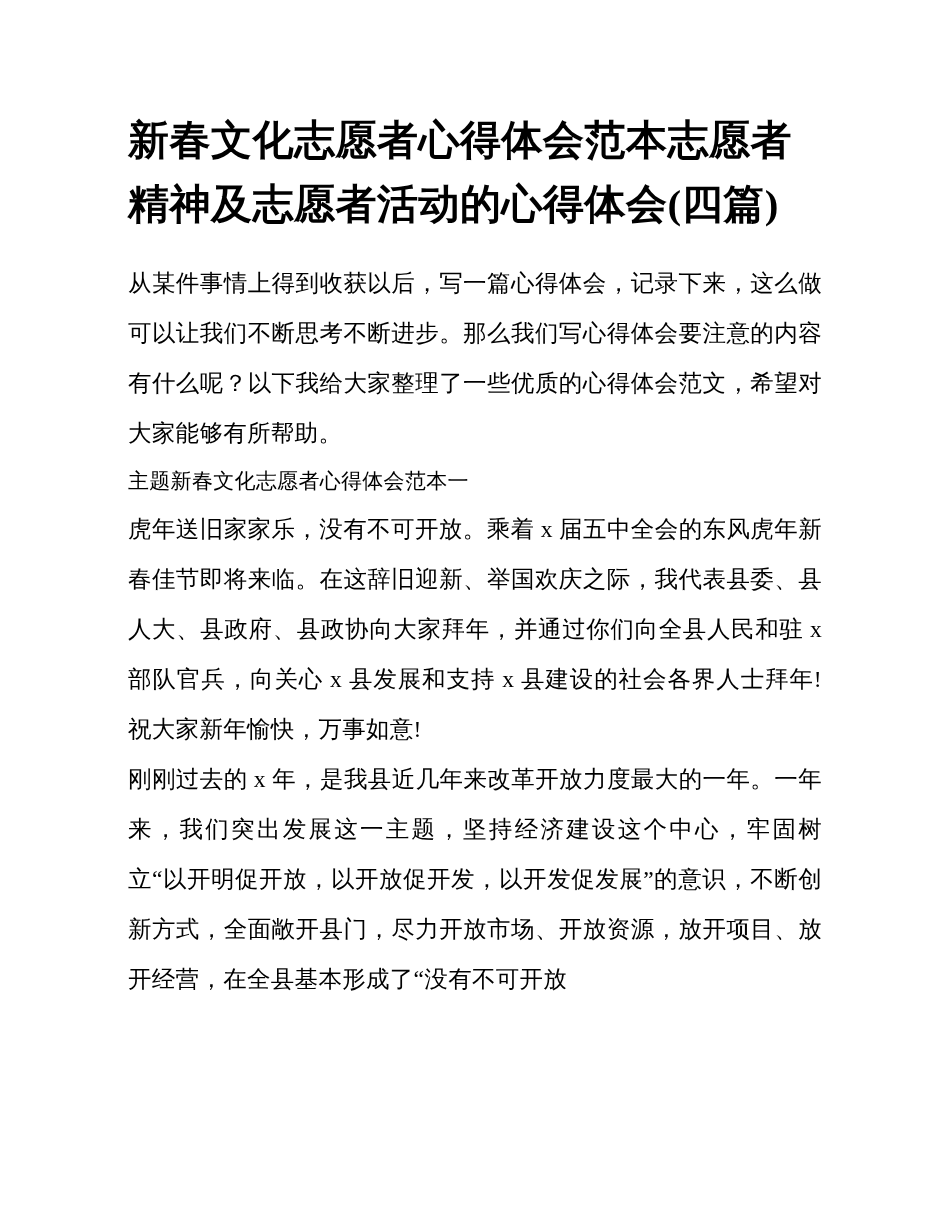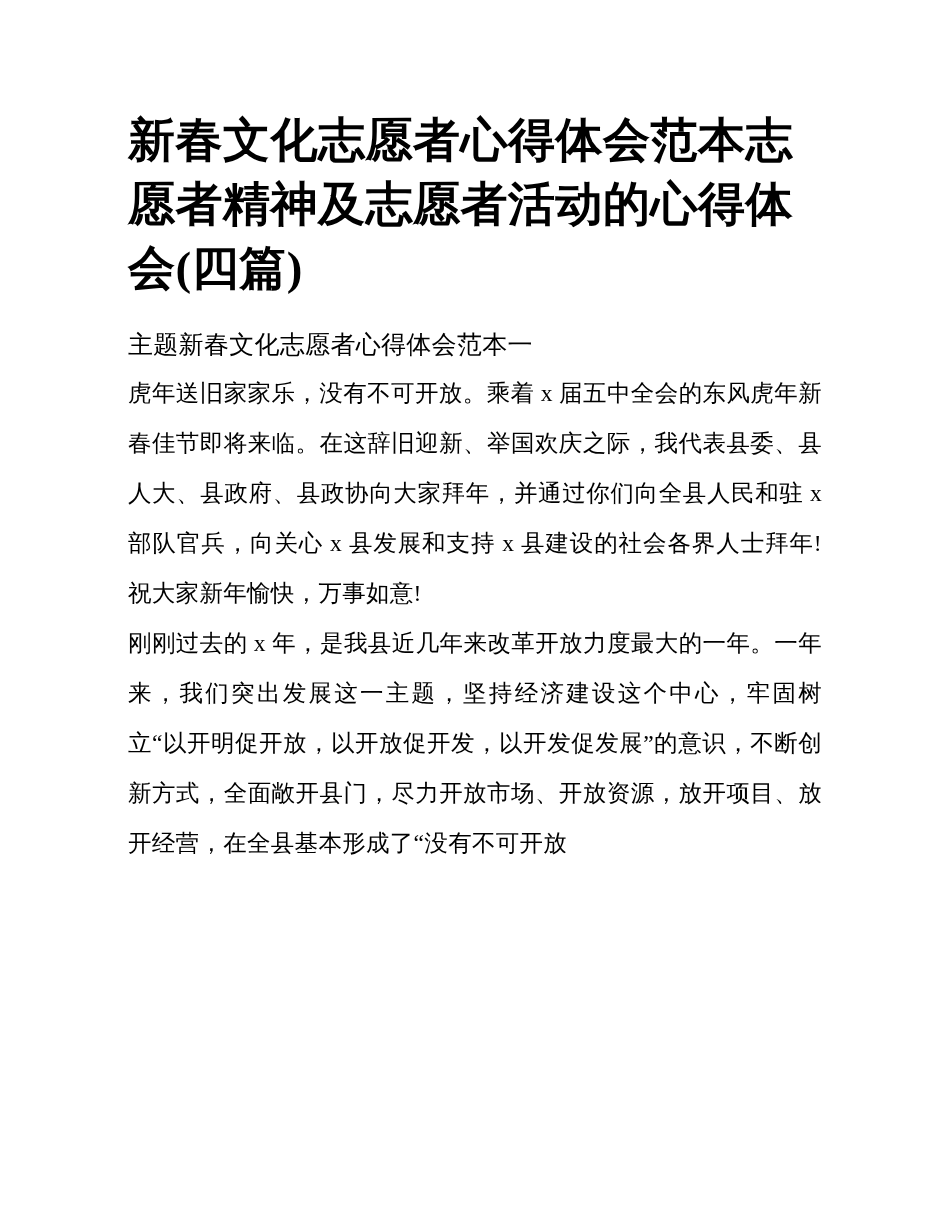--- a/index.html
+++ b/index.html
@@ -17,50 +17,51 @@
   .page {
     width: 950px;
     height: 1229px;
     box-sizing: border-box;
     padding: 108px 128px 0 128px;
     position: relative;
   }
   .doc-title {
     font-family: "Liberation Serif", "DejaVu Serif", serif;
     font-weight: bold;
-    font-size: 47px;
+    font-size: 41px;
     line-height: 64px;
     letter-spacing: 0.5px;
     margin: 0 0 22px 0;
     color: #000;
     white-space: pre-wrap;
     word-break: break-all;
   }
   .para {
     font-size: 23.5px;
     line-height: 50px;
     text-align: justify;
     text-justify: inter-ideograph;
     margin: 0;
     color: #000;
     word-break: break-all;
     letter-spacing: 0.3px;
   }
   .para.small {
-    font-size: 25px;
+    font-size: 21px;
     line-height: 46px;
   }
 </style>
 </head>
 <body>
 
 <div class="page">
 
   <h1 class="doc-title">新春文化志愿者心得体会范本志愿者精神及志愿者活动的心得体会(四篇)</h1>
 
+  <p class="para">从某件事情上得到收获以后，写一篇心得体会，记录下来，这么做可以让我们不断思考不断进步。那么我们写心得体会要注意的内容有什么呢？以下我给大家整理了一些优质的心得体会范文，希望对大家能够有所帮助。</p>
 
   <p class="para small">主题新春文化志愿者心得体会范本一</p>
 
   <p class="para">虎年送旧家家乐，没有不可开放。乘着 x 届五中全会的东风虎年新春佳节即将来临。在这辞旧迎新、举国欢庆之际，我代表县委、县人大、县政府、县政协向大家拜年，并通过你们向全县人民和驻 x 部队官兵，向关心 x 县发展和支持 x 县建设的社会各界人士拜年!祝大家新年愉快，万事如意!</p>
 
   <p class="para">刚刚过去的 x 年，是我县近几年来改革开放力度最大的一年。一年来，我们突出发展这一主题，坚持经济建设这个中心，牢固树立“以开明促开放，以开放促开发，以开发促发展”的意识，不断创新方式，全面敞开县门，尽力开放市场、开放资源，放开项目、放开经营，在全县基本形成了“没有不可开放</p>
 
 </div>
 
 </body></html>

